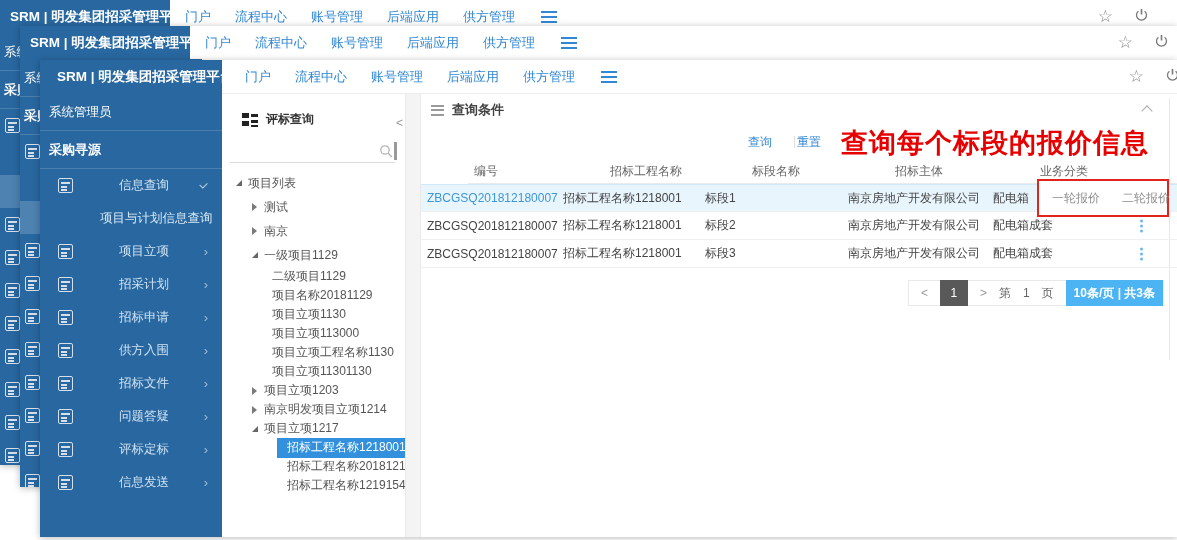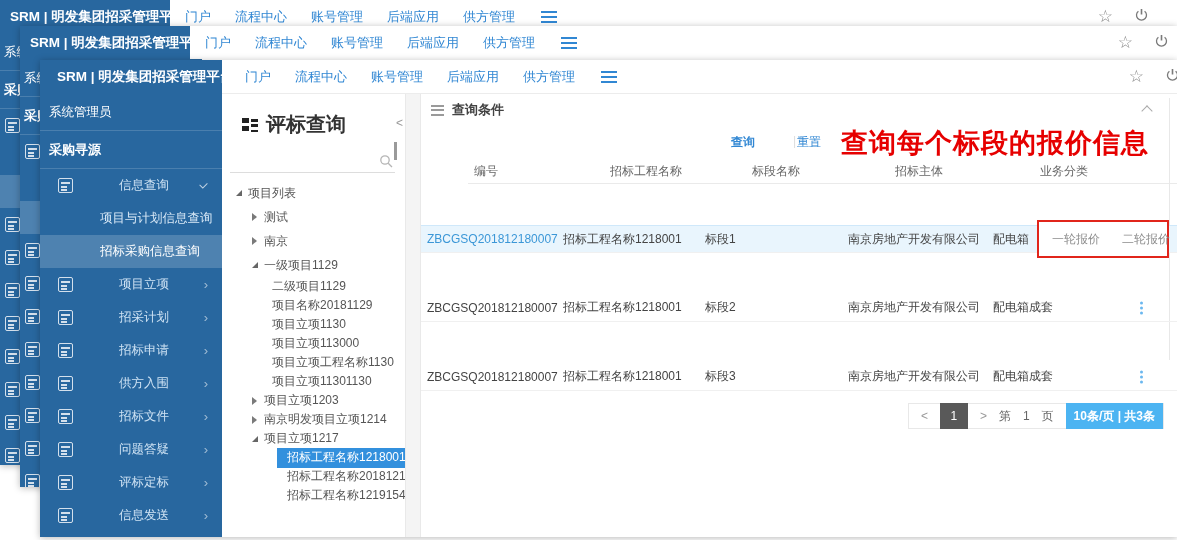--- a/index.html
+++ b/index.html
@@ -47,21 +47,21 @@
 
   .doc-icon { width:15px; height:15px; border:1px solid rgba(255,255,255,.8); border-radius:2px; position:relative; flex:none; }
   .doc-icon::before { content:""; position:absolute; left:2px; right:2px; top:3px; height:1.5px; background:rgba(255,255,255,.8); }
   .doc-icon::after  { content:""; position:absolute; left:2px; right:5px; top:7px; height:1.5px; background:rgba(255,255,255,.8);
                       box-shadow:0 3px 0 rgba(255,255,255,.8); }
 
   
   .content { position:absolute; left:182px; top:33px; right:0; bottom:0; border-top:1px solid #ececec; background:#fff; }
 
   .tree-panel { position:absolute; left:0; top:0; width:183px; height:100%; overflow:hidden; }
-  .tree-header { display:flex; align-items:center; margin:17px 0 0 20px; font-size:20px; font-weight:bold; color:#333; }
+  .tree-header { display:flex; align-items:center; margin:17px 0 0 20px; font-size:12px; font-weight:bold; color:#333; }
   .grid-icon { width:16px; height:14px; position:relative; margin-right:8px; flex:none; }
   .grid-icon::before { content:""; position:absolute; left:0; top:0; width:7px; height:14px;
       background:repeating-linear-gradient(to bottom,#222 0,#222 5px,transparent 5px,transparent 8px); }
   .grid-icon::after { content:""; position:absolute; left:9px; top:1px; width:7px; height:13px;
       background:repeating-linear-gradient(to bottom,#222 0,#222 3px,transparent 3px,transparent 5.5px); }
   .tree-search { margin:9px 10px 0 8px; height:26px; border-bottom:1px solid #ddd; position:relative; }
   .tree-search input { width:100%; height:100%; border:none; outline:none; font-size:12px; background:transparent; }
   .tree-search svg { position:absolute; right:2px; top:7px; }
   .tree { margin-top:8px; font-size:12px; color:#555; white-space:nowrap; }
   .trow { display:flex; align-items:center; height:24px; }
@@ -88,26 +88,26 @@
   .q-form { border-top:1px solid #f0f0f0; border-bottom:1px solid #f0f0f0; }
   .q-row { display:flex; align-items:center; height:27px; }
   .q-row:first-child { border-bottom:1px solid #f5f5f5; }
   .q-label { margin-left:31px; width:82px; color:#555; white-space:nowrap; }
   .q-label2 { margin-left:63px; width:87px; color:#555; white-space:nowrap; }
   .q-input { height:22px; border:1px solid #d9d9d9; font-size:12px; padding:0 6px; color:#333; outline:none; }
   .w220 { width:220px; } .w208 { width:208px; } .w130 { width:130px; }
   .mag { margin-left:12px; }
   .q-actions { position:relative; height:34px; }
   .btn-link { position:absolute; top:8px; color:#3187d3; cursor:pointer; }
-  .btn-query { left:310px;font-weight:bold; } .btn-reset { left:376px; }
+  .btn-query { left:327px; } .btn-reset { left:376px; }
   .act-divider { position:absolute; left:372px; top:8px; color:#ddd; }
   .annotation { position:absolute; left:420px; top:3px; color:#e60000; font-size:27px; font-weight:bold;
                 letter-spacing:1px; white-space:nowrap; line-height:1.1; }
   .t-head { display:flex; height:24px; align-items:center; border-bottom:1px solid #eaeaea; color:#666;margin-left:47px; }
-  .t-row { display:flex; height:28px; align-items:center; border-bottom:1px solid #f0f0f0; color:#444; position:relative;margin-top:41px; }
+  .t-row { display:flex; height:28px; align-items:center; border-bottom:1px solid #f0f0f0; color:#444; position:relative; }
   .t-row.hl { background:#e9f5fd; border-top:1px solid #cfe8fa; }
   .c1 { width:142px; padding-left:6px; } .c2 { width:142px; } .c3 { width:143px; } .c4 { width:145px; } .c5 { flex:1; }
   .id-link { color:#3b97d7; cursor:pointer; }
   .red-box { position:absolute; left:616px; top:-6px; width:132px; height:38px; border:2px solid #e1251b; background:#fff;
              display:flex; align-items:center; gap:22px; padding-left:13px; color:#8c8c8c; z-index:5; white-space:nowrap; }
   .red-box span { cursor:pointer; }
   .dots { position:absolute; left:719px; top:50%; transform:translateY(-50%); display:flex; flex-direction:column; gap:2px; }
   .dots i { width:3px; height:3px; border-radius:50%; background:#6ab7ef; }
   .pager-wrap { display:flex; justify-content:flex-end; padding-right:13px; margin-top:12px; }
   .pager-box { border:1px solid #e8e8e8; display:flex; align-items:center; height:26px; padding-left:12px; gap:12px;
@@ -246,23 +246,20 @@
     <div class="sidebar">
       <div class="side-user">系统管理员</div>
       <div class="side-module">采购寻源</div>
       <div class="mitem">
         <span class="doc-icon"></span>
         <span class="mlabel">信息查询</span>
         <span class="chev-d"></span>
       </div>
       <div class="msub">
         <span>项目与计划信息查询</span>
-      </div>
-      <div class="msub selected">
-        <span>招标采购信息查询</span>
       </div>
       <div class="mitem">
         <span class="doc-icon"></span>
         <span class="mlabel">项目立项</span>
         <span class="chev-r">›</span>
       </div>
       <div class="mitem">
         <span class="doc-icon"></span>
         <span class="mlabel">招采计划</span>
         <span class="chev-r">›</span>

